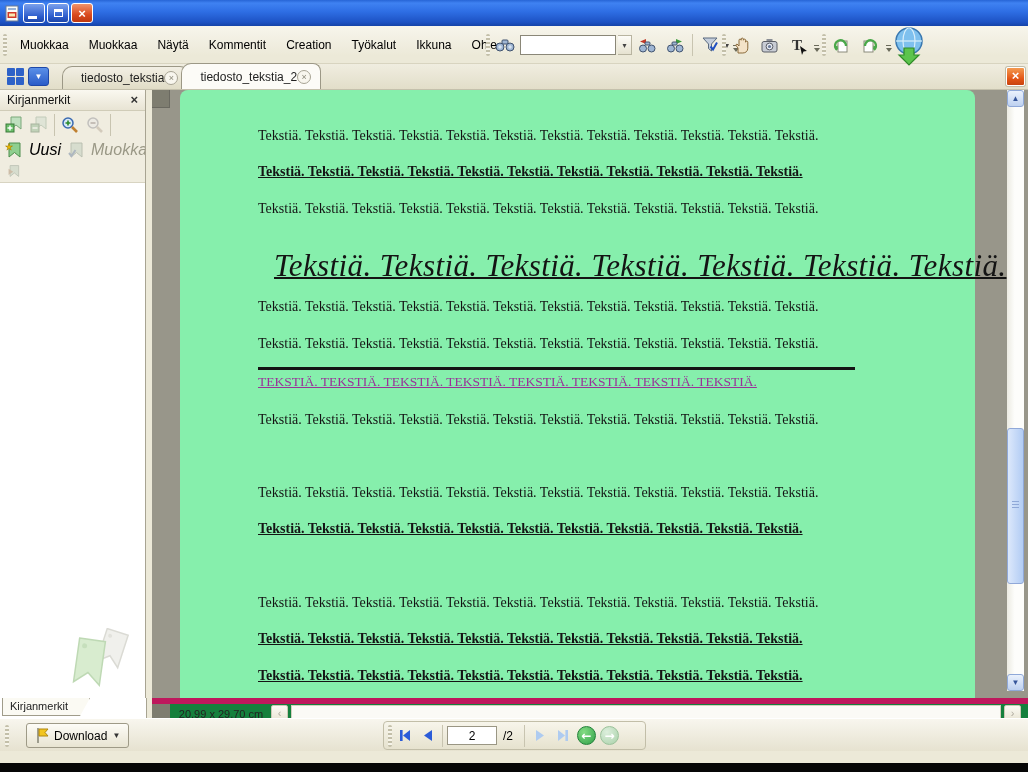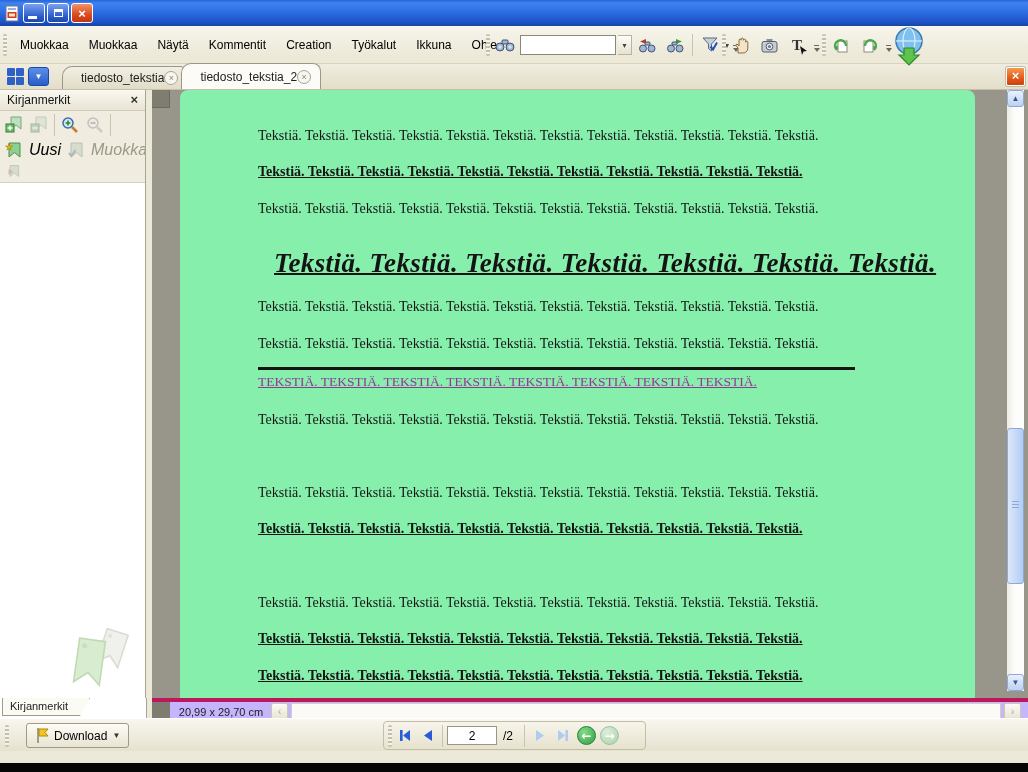--- a/index.html
+++ b/index.html
@@ -70,38 +70,38 @@
   .dis { opacity:.45; filter:grayscale(.5); }
   .dis-label { color:#9A9886; }
   .watermark { position:absolute; right:8px; bottom:6px; width:70px; height:64px; opacity:.8; }
   .splitter { position:absolute; left:147px; top:0; width:5px; height:608px; background:#ECE9D8; }
 
   .docarea { position:absolute; left:152px; top:0; width:876px; height:608px; background:#98968A; overflow:hidden; }
   .corner-sq { position:absolute; left:0; top:0; width:18px; height:18px; background:#7E7D70; border-right:1px solid #6A6960; border-bottom:1px solid #6A6960; }
   .page { position:absolute; left:28px; top:0; width:795px; height:766px; background:#86efac;border-radius:8px; }
   .dline { position:absolute; left:78px; font-family:"Liberation Serif","DejaVu Serif",serif; font-size:14px; color:#141414; white-space:nowrap; }
   .dline.bold { font-weight:bold; text-decoration:underline; }
-  .dline.heading { font-size:27px; font-weight:bold; font-style:italic; text-decoration:underline; text-decoration-thickness:2px; letter-spacing:.4px;margin-left:16px; }
+  .dline.heading { font-size:31px; font-weight:normal; font-style:italic; text-decoration:underline; text-decoration-thickness:2px; letter-spacing:.4px;margin-left:16px; }
   .dline.caps { color:#993399; font-size:13.5px; text-decoration:underline; }
   .dline.rule { height:3px; width:597px; background:#141414; text-decoration:none; }
 
   .vsb { position:absolute; right:4px; top:0; width:17px; height:601px; background:linear-gradient(90deg,#ECEBE2,#FDFDFB 45%); }
   .vsb-btn { position:absolute; left:0; width:17px; height:17px; background:linear-gradient(#EAF1FC,#BED1F0); border:1px solid #8FA8D8; border-radius:3px;
     color:#35559A; font-size:8px; display:flex; align-items:center; justify-content:center; }
   .vsb-thumb { position:absolute; left:0; top:338px; width:17px; height:156px;
     background:linear-gradient(90deg,#DCE8FB,#B2CCF4); border:1px solid #90A8D8; border-radius:3px; }
   .vsb-thumb::after { content:""; position:absolute; left:4px; top:72px; width:7px; height:8px;
     background:repeating-linear-gradient(180deg,#8FA8D8 0 1px,transparent 1px 3px); }
 
   
   .statusrow { position:absolute; top:698px; left:0; right:0; height:20px; }
   .sr-left { position:absolute; left:0; top:0; width:147px; height:20px; background:#fff; border-right:1px solid #A8A492; }
   .km-tab { position:absolute; left:2px; top:0; width:88px; height:18px; background:#FBFAF3; border:1px solid #A09C8A; border-top:none;
     clip-path:polygon(0 0,100% 0,calc(100% - 10px) 100%,0 100%); font-size:11px; padding:2px 0 0 7px; color:#222; }
-  .sr-right { position:absolute; left:152px; top:0; right:0; height:20px; background:#c4b5fd; border-top:4px solid #be185d; }
+  .sr-right { position:absolute; left:152px; top:0; right:0; height:20px; background:#15803d; border-top:6px solid #be185d; }
   .sr-corner { position:absolute; left:0; top:0; width:18px; height:19px; background:#7E7D70; }
   .sr-size { position:absolute; left:20px; top:0; width:98px; height:19px; display:flex; align-items:center; justify-content:center; font-size:11px; color:#222; }
   .hsb-btn { position:absolute; top:1px; width:17px; height:17px; background:linear-gradient(#FBFAF4,#E8E4D2); border:1px solid #CCC8B4; border-radius:2px;
     color:#B0ACA0; font-size:11px; line-height:15px; text-align:center; }
   .hsb-track { position:absolute; left:139px; right:27px; top:1px; height:17px; background:#FBFAF6; border:1px solid #D4D0BE; }
 
   
   .bottombar { position:absolute; top:718px; left:0; right:0; height:33px; background:linear-gradient(#F8F6EE,#E6E2D0); border-top:1px solid #fff; }
   .asetukset { position:absolute; left:26px; top:4px; height:25px; display:flex; align-items:center; gap:5px; padding:0 8px;
     border:1px solid #9E9A87; border-radius:3px; background:linear-gradient(#FDFCF7,#E8E4D2); font-size:12px; color:#000; }

